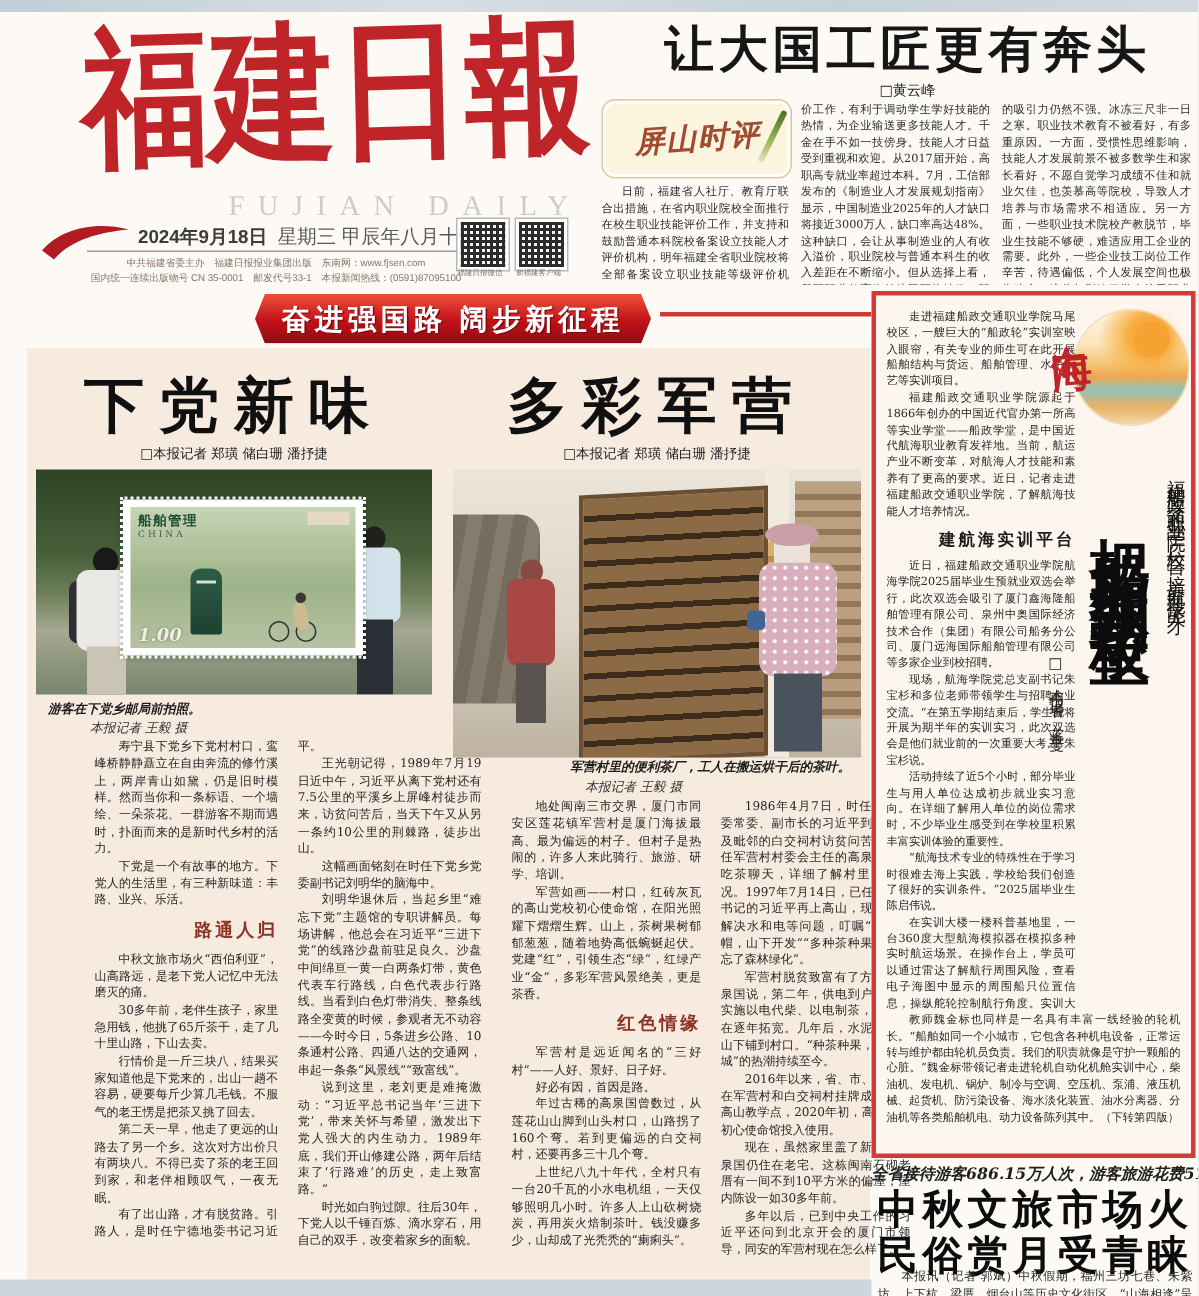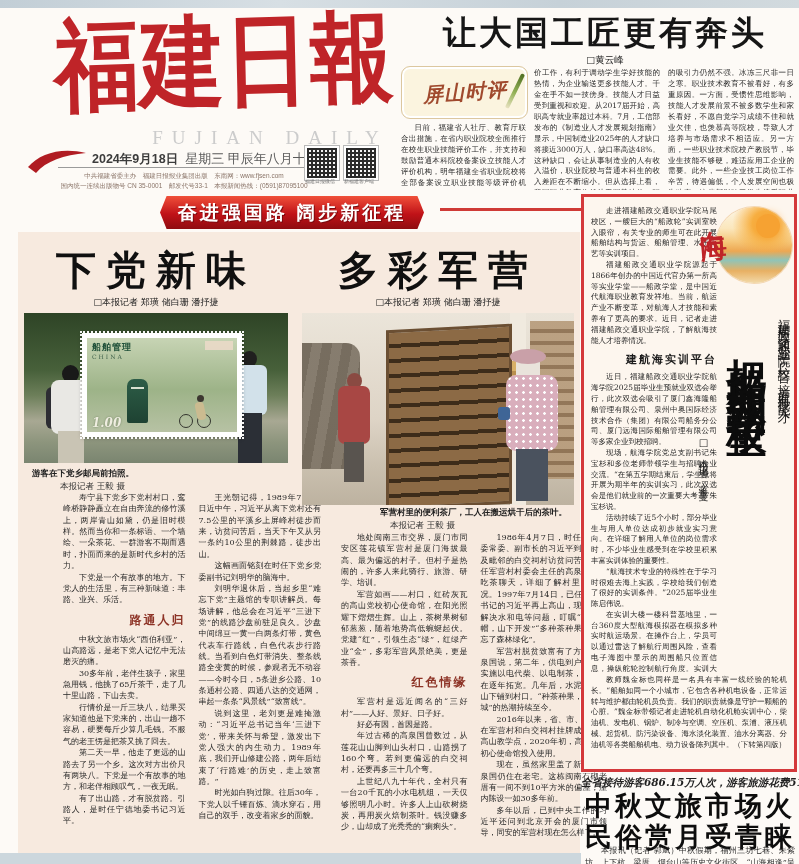--- a/index.html
+++ b/index.html
@@ -43,39 +43,39 @@
   .badge-text{color:#a04a2e;font-size:20px;font-weight:bold;font-style:italic;
     transform:rotate(-4deg);letter-spacing:1px;font-family:"DejaVu Serif",serif;}
   .badge-pen{position:absolute;right:10px;top:5px;width:4px;height:38px;border-radius:2px;
     background:linear-gradient(180deg,#4e6e22,#94b257 55%,#e9e2c2);transform:rotate(26deg);}
   .cmt-col{font-size:7.5px;line-height:1.46;text-align:justify;color:#2b2b2b;overflow:hidden;}
   .cmt-col1{left:401px;top:123px;width:125px;height:66px;text-indent:1.8em;}
   .cmt-col2{left:534px;top:68px;width:126px;height:122px;}
   .cmt-col3{left:668px;top:68px;width:126px;height:122px;}
 
   
-  .banner{left:160px;top:196px;width:264px;height:33px;display:flex;align-items:center;
+  .banner{left:170px;top:196px;width:264px;height:33px;display:flex;align-items:center;
     justify-content:center;color:#fff;font-weight:bold;font-size:19px;letter-spacing:3px;
     font-family:"Liberation Sans",sans-serif;
     background:linear-gradient(180deg,#f0503a 0%,#c01218 55%,#8f0c10 100%);
     clip-path:polygon(2.5% 0,97.5% 0,100% 50%,97.5% 100%,2.5% 100%,0 50%);
     text-shadow:1px 1px 0 #7a0a0e;}
   .banner-line{left:440px;top:208px;width:141px;height:3px;background:#cf3a36;}
 
   
   .articles-bg{left:18px;top:232px;width:562px;height:622px;background:#f7eadf;}
   .headline{width:272px;text-align:center;font-size:40px;font-weight:bold;
     letter-spacing:10px;color:#101010;font-family:"Liberation Sans",sans-serif;white-space:nowrap;}
   .byline{width:272px;text-align:center;font-size:9px;color:#222;}
   .news-body{column-count:2;column-gap:13px;overflow:hidden;margin-left:35px;}
   .news-body p, .plain-body p{margin:0;text-indent:2em;font-size:8px;line-height:1.42;
     text-align:justify;color:#272727;}
   .subhead{text-align:right;font-weight:bold;font-size:12px;letter-spacing:2px;
     color:#8d3326;margin:6px 0 5px;text-indent:0;}
-  .photo-cap{font-size:8.5px;font-weight:bold;line-height:1.55;color:#1d1d1d;}
+  .photo-cap{font-size:8.5px;font-weight:bold;line-height:1.55;color:#1d1d1d;font-style:italic;}
   .cap-credit{margin-left:10px;font-weight:normal;color:#333;text-align:right;}
 
   
   .photo-left{left:24px;top:313px;width:264px;height:150px;overflow:hidden;
     background:linear-gradient(180deg,#2e4426 0%,#47603a 38%,#6d7f5a 55%,#a8a893 72%,#8d957d 86%,#7a8570 100%);}
   .pl-p1{left:22px;bottom:0;width:48px;height:98px;}
   .pl-p1 .head{position:absolute;left:16px;top:0;width:17px;height:18px;background:#191919;border-radius:50%;}
   .pl-p1 .torso{position:absolute;left:5px;top:15px;width:38px;height:54px;background:#e9e8e4;border-radius:8px;}
   .pl-p1 .pack{position:absolute;left:0;top:22px;width:23px;height:42px;background:#2d2d33;border-radius:6px;}
   .pl-p1 .legs{position:absolute;left:12px;top:66px;width:26px;height:32px;background:#c9c4b4;}
@@ -235,21 +235,21 @@
     <span>游客在下党乡邮局前拍照。</span><br>
     <span class="cap-credit" style="margin-left:28px;">本报记者 王毅 摄</span>
   </div>
   <div class="abs news-body body-left">
       <p>寿宁县下党乡下党村村口，鸾峰桥静静矗立在自由奔流的修竹溪上，两岸青山如黛，仍是旧时模样。然而当你和一条标语、一个墙绘、一朵茶花、一群游客不期而遇时，扑面而来的是新时代乡村的活力。</p>
       <p>下党是一个有故事的地方。下党人的生活里，有三种新味道：丰路、业兴、乐活。</p>
       <div class="subhead">路通人归</div>
       <p>中秋文旅市场火“西伯利亚”，山高路远，是老下党人记忆中无法磨灭的痛。</p>
       <p>30多年前，老伴生孩子，家里急用钱，他挑了65斤茶干，走了几十里山路，下山去卖。</p>
       <p>行情价是一斤三块八，结果买家知道他是下党来的，出山一趟不容易，硬要每斤少算几毛钱。不服气的老王愣是把茶又挑了回去。</p>
-      <p>第二天一早，他走了更远的山路去了另一个乡。这次对方出价只有两块八。下党是一个有故事的地方，和老伴相顾叹气，一夜无眠。</p>
+      <p>第二天一早，他走了更远的山路去了另一个乡。这次对方出价只有两块八。不得已卖了茶的老王回到家，和老伴相顾叹气，一夜无眠。</p>
       <p>有了出山路，才有脱贫路。引路人，是时任宁德地委书记习近平。</p>
       <p>王光朝记得，1989年7月19日近中午，习近平从离下党村还有7.5公里的平溪乡上屏峰村徒步而来，访贫问苦后，当天下午又从另一条约10公里的荆棘路，徒步出山。</p>
       <p>这幅画面铭刻在时任下党乡党委副书记刘明华的脑海中。</p>
       <p>刘明华退休后，当起乡里“难忘下党”主题馆的专职讲解员。每场讲解，他总会在习近平“三进下党”的线路沙盘前驻足良久。沙盘中间绵亘一黄一白两条灯带，黄色代表车行路线，白色代表步行路线。当看到白色灯带消失、整条线路全变黄的时候，参观者无不动容——今时今日，5条进乡公路、10条通村公路、四通八达的交通网，串起一条条“风景线”“致富线”。</p>
       <p>说到这里，老刘更是难掩激动：“习近平总书记当年‘三进下党’，带来关怀与希望，激发出下党人强大的内生动力。1989年底，我们开山修建公路，两年后结束了‘行路难’的历史，走上致富路。”</p>
       <p>时光如白驹过隙。往后30年，下党人以千锤百炼、滴水穿石，用自己的双手，改变着家乡的面貌。</p>
     </div>
 
   <div class="abs headline" style="left:302px;top:243px;">多彩军营</div>
   <div class="abs byline" style="left:302px;top:296px;">□本报记者 郑璜 储白珊 潘抒捷</div>

